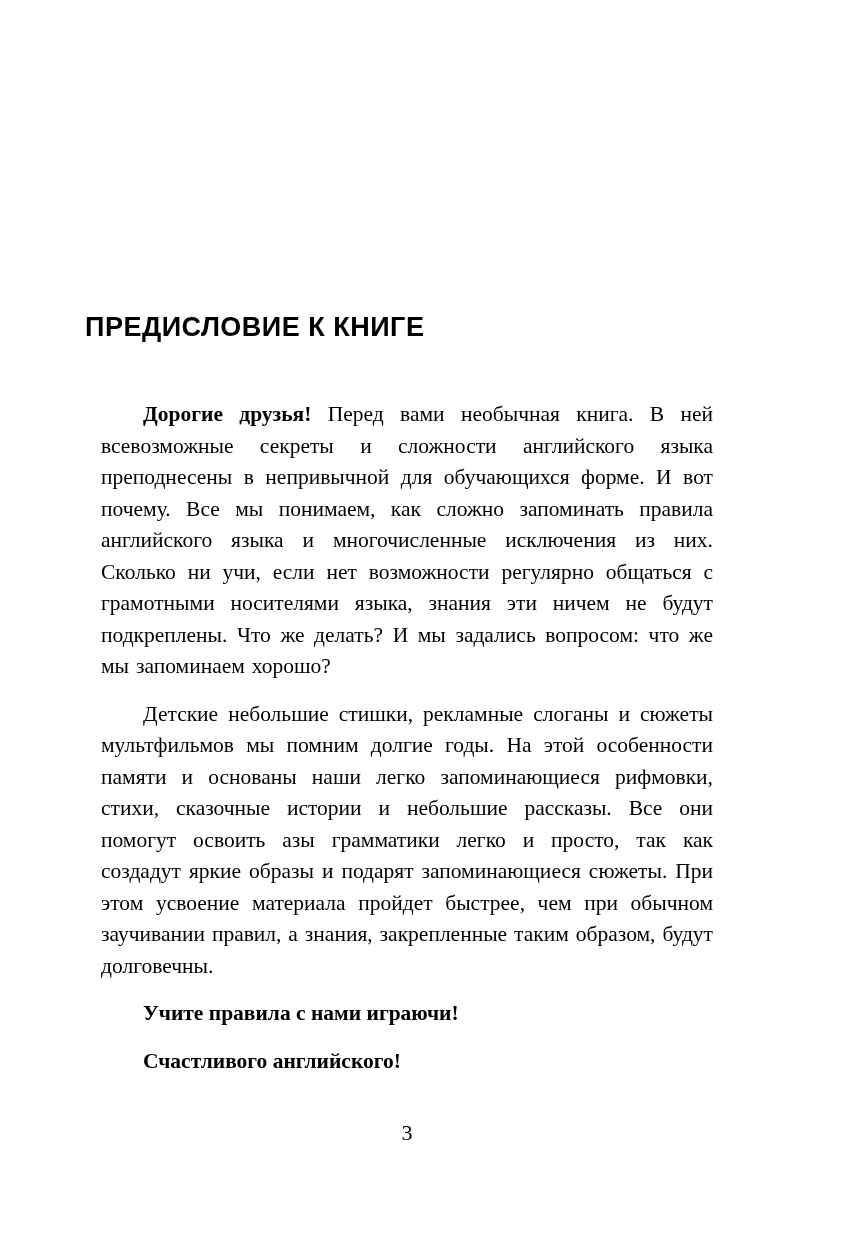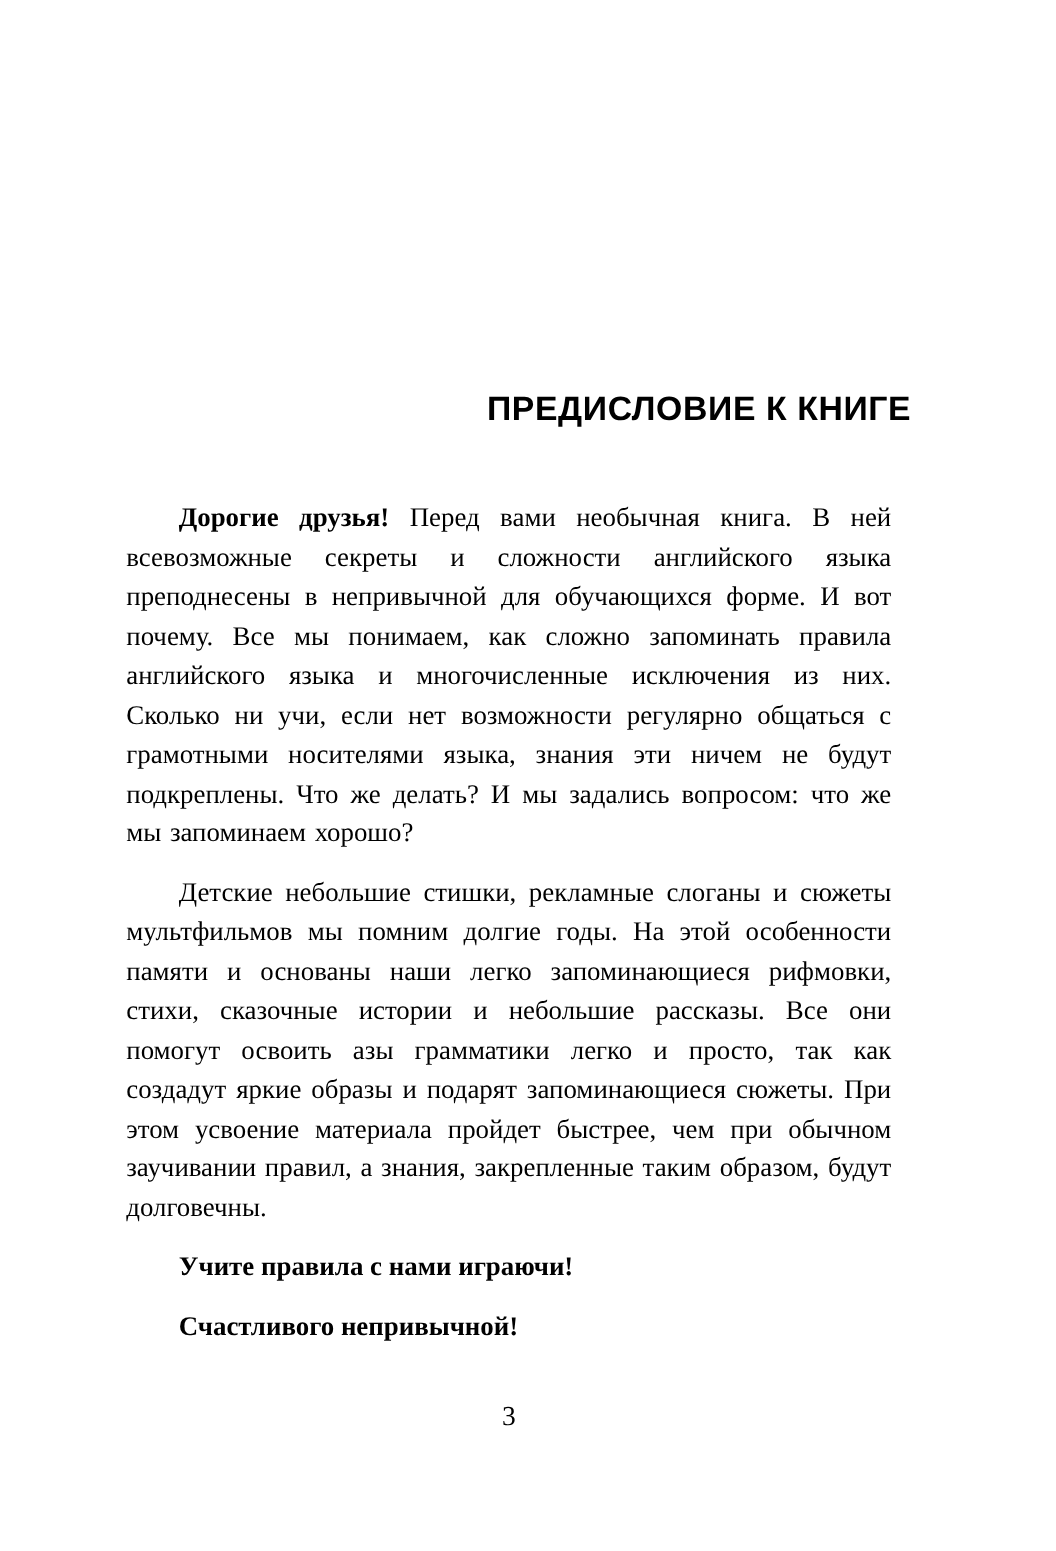--- a/index.html
+++ b/index.html
@@ -17,21 +17,21 @@
     box-sizing: border-box;
     padding: 312px 116px 0 85px;
     font-family: "Liberation Serif", serif;
     overflow: hidden;
   }
   .title {
     font-family: "Liberation Sans", sans-serif;
     font-weight: 700;
     font-size: 27px;
     letter-spacing: 0.5px;
-    text-align: right;
+    text-align: left;
     margin: 0 0 56px 0;
   }
   .para {
     font-size: 21.5px;
     line-height: 31.5px;
     text-align: justify;
     text-indent: 42px;
     margin: 16px;
     word-spacing: 1.5px;
   }
@@ -60,17 +60,17 @@
 <div class="page">
 
   <h1 class="title">ПРЕДИСЛОВИЕ К КНИГЕ</h1>
 
   <p class="para"><b>Дорогие друзья!</b><span> Перед вами необычная книга. В ней всевозможные секреты и сложности английского языка преподнесены в непривычной для обучающихся форме. И вот почему. Все мы понимаем, как сложно запоминать правила английского языка и многочисленные исключения из них. Сколько ни учи, если нет возможности регулярно общаться с грамотными носителями языка, знания эти ничем не будут подкреплены. Что же делать? И мы задались вопросом: что же мы запоминаем хорошо?</span></p>
 
   <p class="para"><span>Детские небольшие стишки, рекламные слоганы и сюжеты мультфильмов мы помним долгие годы. На этой особенности памяти и основаны наши легко запоминающиеся рифмовки, стихи, сказочные истории и небольшие рассказы. Все они помогут освоить азы грамматики легко и просто, так как создадут яркие образы и подарят запоминающиеся сюжеты. При этом усвоение материала пройдет быстрее, чем при обычном заучивании правил, а знания, закрепленные таким образом, будут долговечны.</span></p>
 
   <p class="bold-line">Учите правила с нами играючи!</p>
 
-  <p class="bold-line">Счастливого непривычной!</p>
+  <p class="bold-line">Счастливого английского!</p>
 
   <div class="page-number">3</div>
 
 </div>
 
 </body></html>

